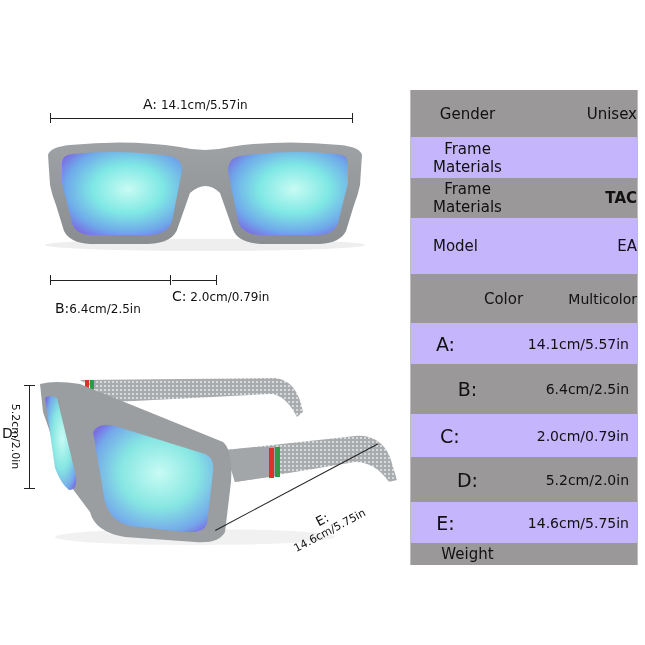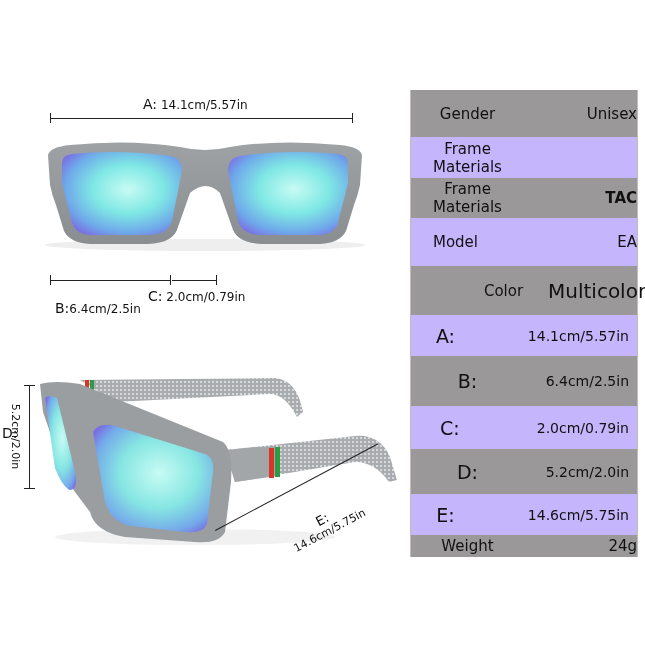--- a/index.html
+++ b/index.html
@@ -55,21 +55,21 @@
 
   <div class="hline" style="left:50px; top:280px; width:120px;"></div>
   <div class="tick" style="left:50px; top:275px; height:10px;"></div>
   <div class="tick" style="left:170px; top:275px; height:10px;"></div>
   <div class="hline" style="left:172px; top:280px; width:44px;"></div>
   <div class="tick" style="left:216px; top:275px; height:10px;"></div>
 
   <div class="dimlabel" style="left:55px; top:288px;margin-top:12px;">
     <span class="L">B:</span><span>6.4cm/2.5in</span>
   </div>
-  <div class="dimlabel" style="left:148px; top:288px;">
+  <div class="dimlabel" style="left:172px; top:288px;">
     <span class="L">C:</span> <span>2.0cm/0.79in</span>
   </div>
 </div>
 
 <div>
 
   <div class="tick" style="left:29px; top:385px; height:104px;"></div>
   <div class="hline" style="left:24px; top:385px; width:11px;"></div>
   <div class="hline" style="left:24px; top:488px; width:11px;"></div>
   <div class="dimlabel" style="left:2px; top:425px; font-size:14px;">D:</div>
@@ -114,27 +114,27 @@
     <span class="k">Gender</span>
     <span class="v">Unisex</span>
   </div>
   <div class="row light" style="height:41px;">
     <span class="k">Frame Materials</span>
   </div>
   <div class="row dark" style="height:40px;">
     <span class="k">Frame Materials</span>
     <span class="v" style="font-weight:bold;">TAC</span>
   </div>
-  <div class="row light" style="height:48px;">
+  <div class="row light" style="height:56px;">
     <span class="k">Model</span>
     <span class="v">EA</span>
   </div>
   <div class="row dark" style="height:49px;padding-left:48px;">
     <span class="k">Color</span>
-    <span class="v" style="font-size:20px;">Multicolor</span>
+    <span class="v" style="font-size:14px;">Multicolor</span>
   </div>
   <div class="row light" style="height:41px;">
     <span class="k letter">A:</span>
     <span class="v meas">14.1cm/5.57in</span>
   </div>
   <div class="row dark" style="height:50px;">
     <span class="k letter">B:</span>
     <span class="v meas">6.4cm/2.5in</span>
   </div>
   <div class="row light" style="height:43px;">
@@ -144,15 +144,14 @@
   <div class="row dark" style="height:45px;">
     <span class="k letter">D:</span>
     <span class="v meas">5.2cm/2.0in</span>
   </div>
   <div class="row light" style="height:41px;">
     <span class="k letter">E:</span>
     <span class="v meas">14.6cm/5.75in</span>
   </div>
   <div class="row dark" style="height:22px;">
     <span class="k">Weight</span>
-    <span class="v">24g</span>
   </div>
 </div>
 
 </body></html>

